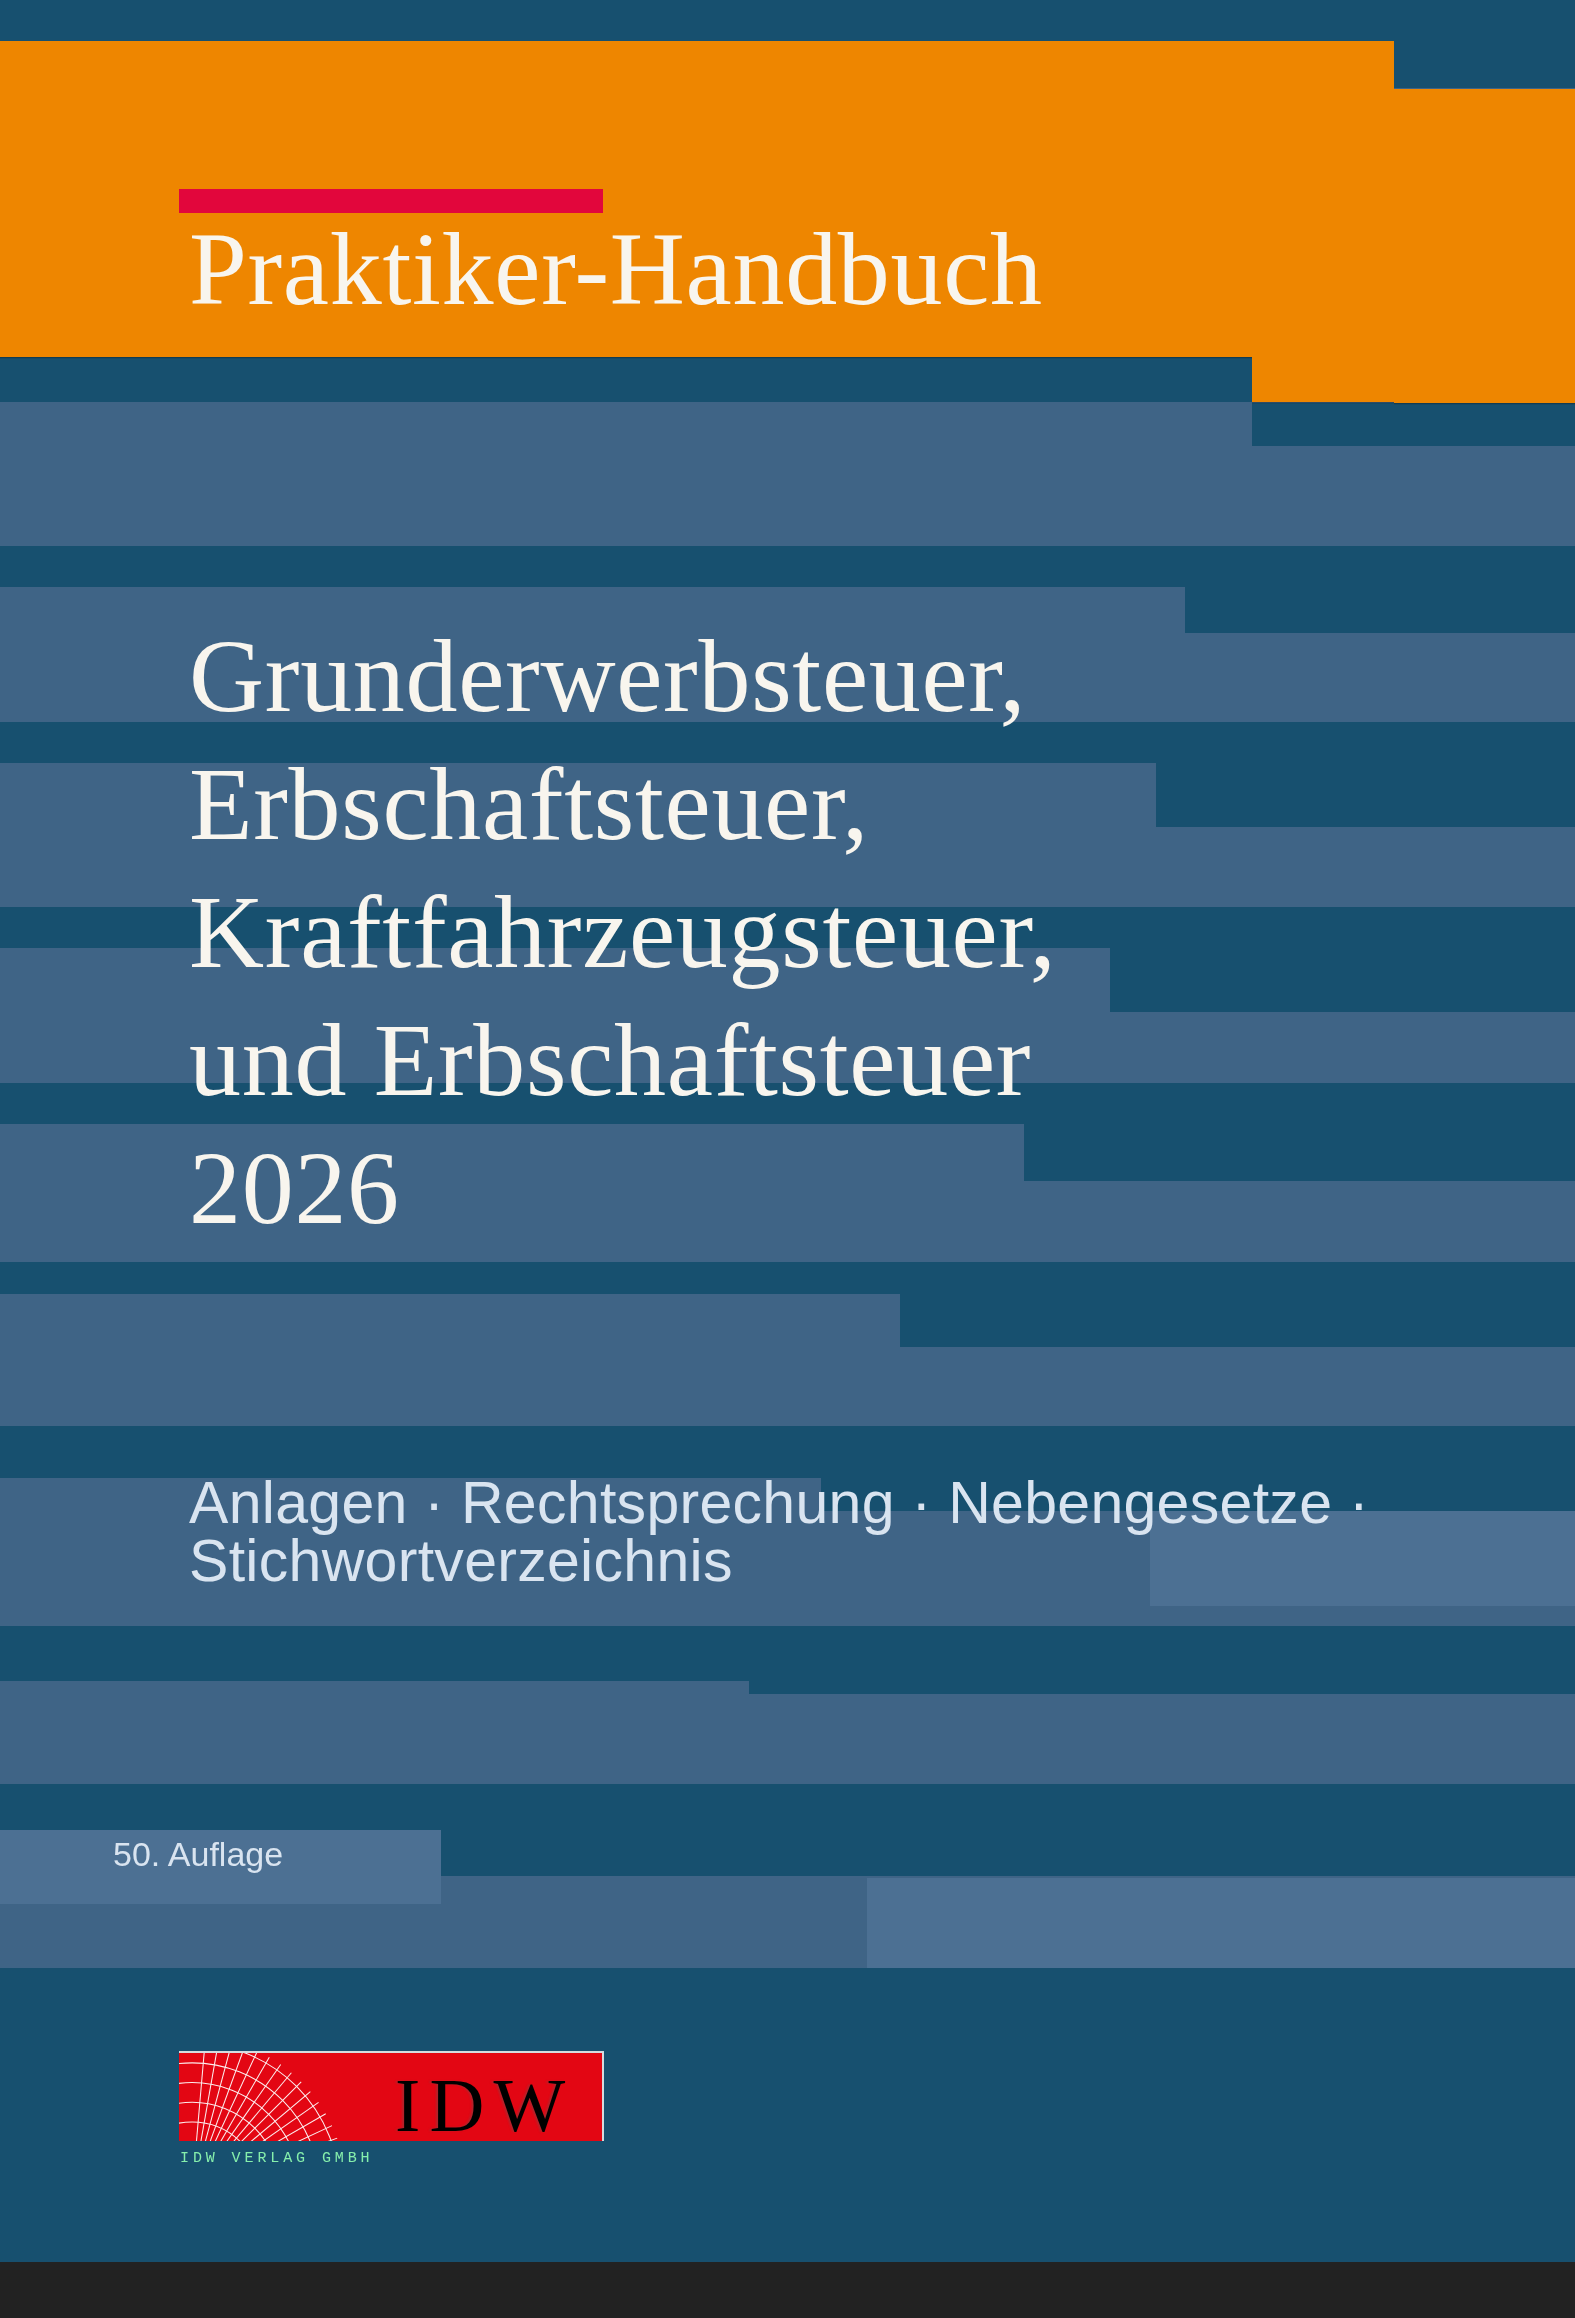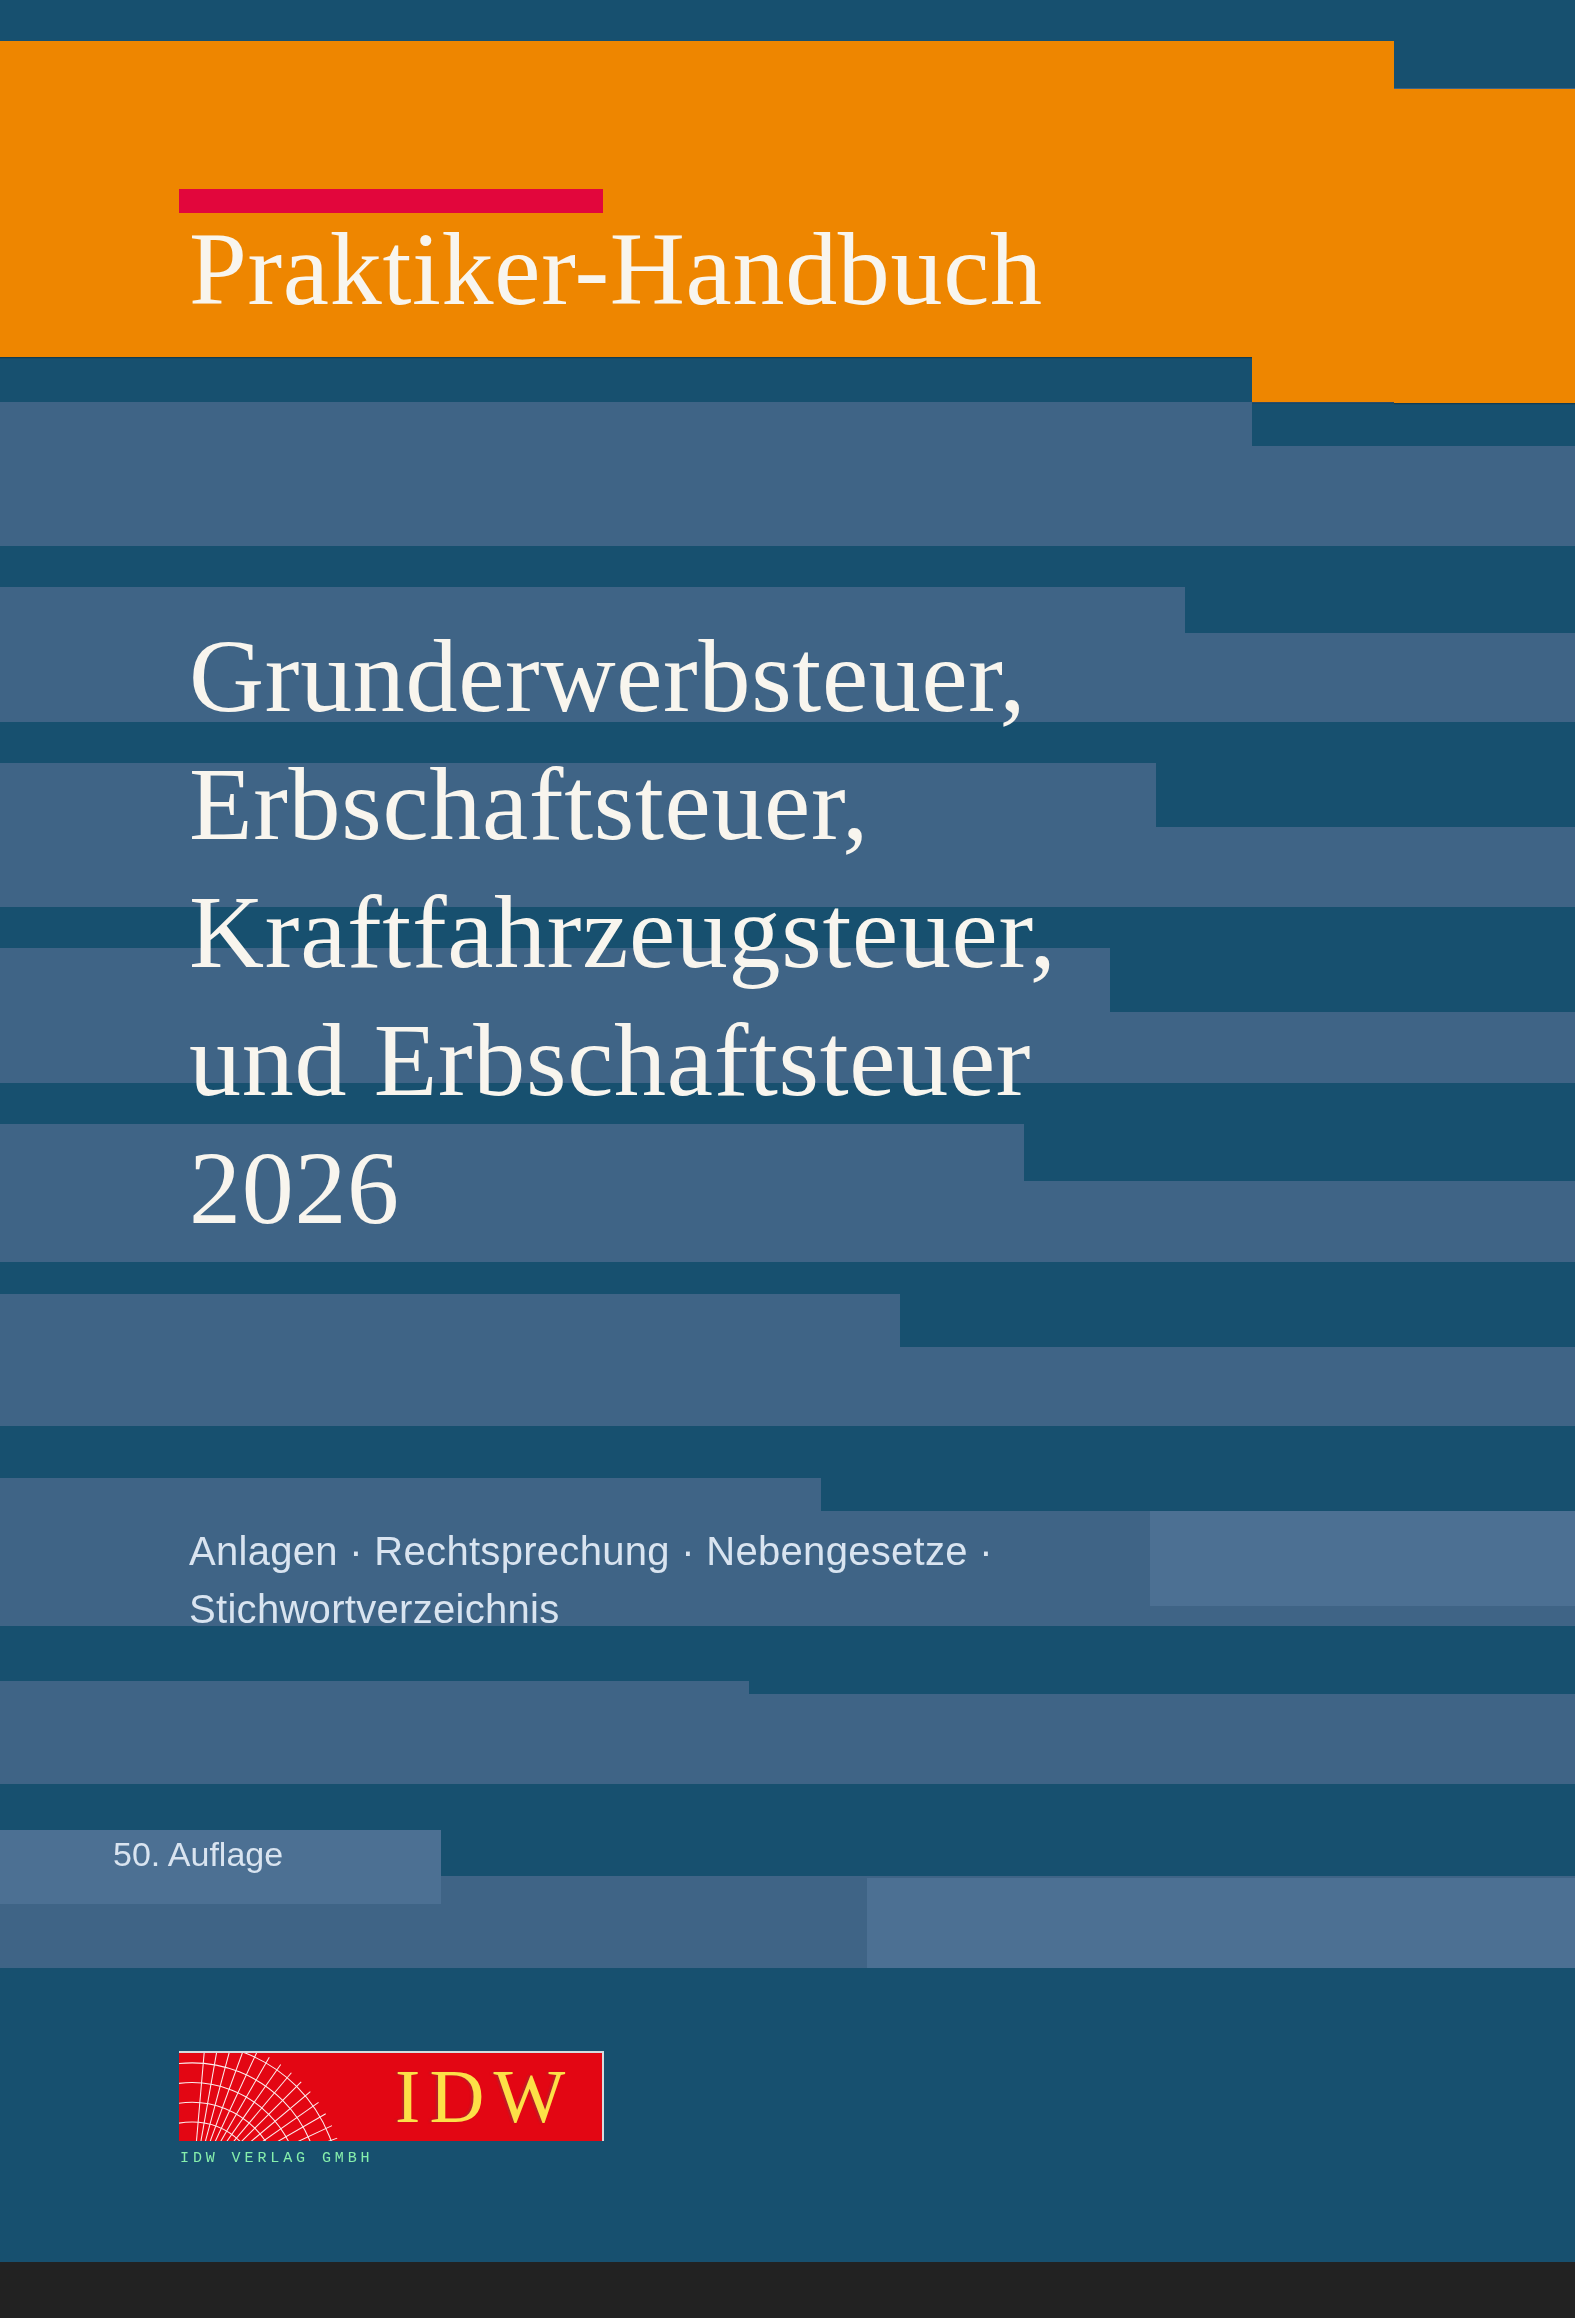--- a/index.html
+++ b/index.html
@@ -67,42 +67,42 @@
   }
   .title{
     left:189px;top:612px;
     font-size:104px;line-height:128px;letter-spacing:0.7px;
     color:var(--title-white);white-space:nowrap;
   }
   .title div{position:static;}
   .subtitle{
     left:189px;top:1474px;
     font-family:"Liberation Sans", sans-serif;
-    font-size:40px;line-height:58px;letter-spacing:0.3px;
-    color:var(--sub-white);white-space:nowrap;margin-top:48px;
+    font-size:59px;line-height:58px;letter-spacing:0.3px;
+    color:var(--sub-white);white-space:nowrap;
   }
   .subtitle div{position:static;}
   .edition{
     left:113px;top:1837px;
     font-family:"Liberation Sans", sans-serif;
     font-size:34px;line-height:1;
     color:var(--sub-white);white-space:nowrap;
   }
   .logo-box{
     left:179px;top:2051px;width:425px;height:90px;
     background:var(--logo-red);
     box-sizing:border-box;
     border-top:2px solid var(--edge-light);
     border-right:2.6px solid var(--edge-light);
     overflow:hidden;
   }
   .logo-text{
-    position:absolute;right:27.6px;top:5px;
+    position:absolute;right:27.6px;top:14px;
     font-size:76px;line-height:1;letter-spacing:9.2px;
-    color:#fde047;
+    color:#000000;
     text-shadow:-2px 0 2px rgba(90,90,90,.35);
     white-space:nowrap;
   }
   .logo-grid{position:absolute;left:0;top:0;}
   .publisher{
     left:180px;top:2151px;
     font-size:15px;line-height:1;letter-spacing:3.9px;
     color:#86efac;white-space:nowrap;font-family:Liberation Mono, monospace;
   }
 </style>

